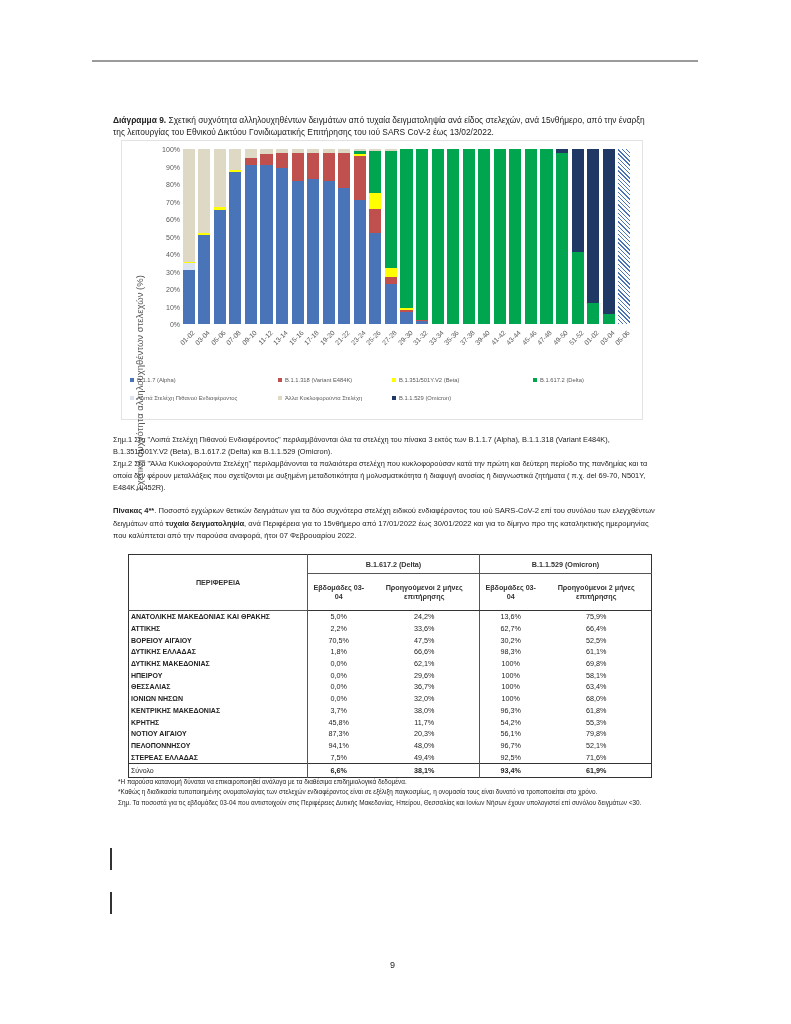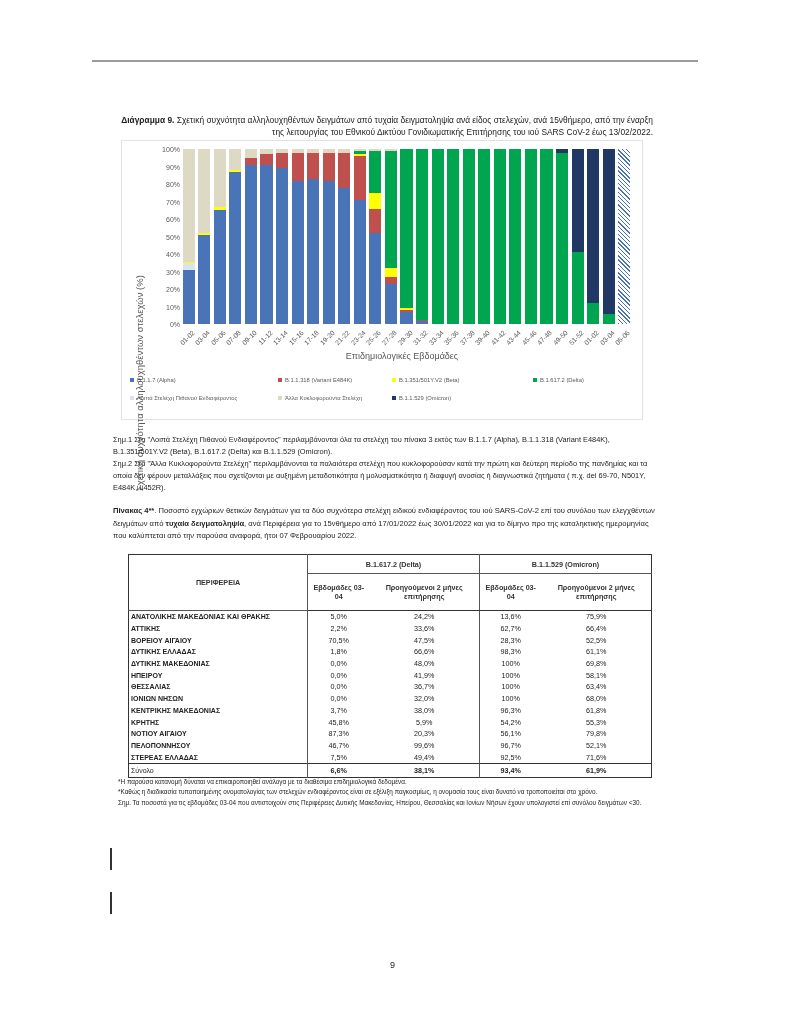--- a/index.html
+++ b/index.html
@@ -1,18 +1,18 @@
 <!DOCTYPE html>
 <html><head>
 <meta charset="utf-8">
 <style>
   html, body { margin:0; padding:0; background:#ffffff; }
   body { width:791px; height:1024px; position:relative; font-family:"Liberation Sans", sans-serif; color:#222; overflow:hidden; }
   .topline { position:absolute; left:92px; top:60px; width:606px; height:2px; background:#9a9a9a; }
-  .caption { position:absolute; left:113px; top:114px; width:540px; font-size:8.4px; line-height:12px; color:#222;text-align:right; }
+  .caption { position:absolute; left:113px; top:114px; width:540px; font-size:8.4px; line-height:12px; color:#222; }
   .caption b { font-weight:bold; }
   .chart-box { position:absolute; left:121px; top:140px; width:520px; height:278px; border:1px solid #e2e2e2; background:#fff; }
   .ylabel { position:absolute; left:-8px; top:100px; width:200px; transform:rotate(-90deg); transform-origin:0 0; font-size:9.5px; color:#595959; white-space:nowrap; }
   .ylabel-wrap { position:absolute; left:20px; top:250px; }
   .yticks { position:absolute; left:28px; top:0; width:30px; height:200px; }
   .ytick { position:absolute; right:0; font-size:7px; color:#595959; transform:translateY(-50%); }
   .plot { position:absolute; left:59px; top:8px; width:451px; height:175px; }
   .bar { position:absolute; bottom:0; width:12px; display:flex; flex-direction:column-reverse; height:100%; }
   .seg { width:100%; }
   .hatched { background: repeating-linear-gradient(45deg, #4a74b8 0 1px, #ffffff 1px 3px); }
@@ -221,21 +221,20 @@
       <div class="xtick" style="left: 359.81px; width: 20px; text-align: right;">41-42</div>
       <div class="xtick" style="left: 375.362px; width: 20px; text-align: right;">43-44</div>
       <div class="xtick" style="left: 390.914px; width: 20px; text-align: right;">45-46</div>
       <div class="xtick" style="left: 406.466px; width: 20px; text-align: right;">47-48</div>
       <div class="xtick" style="left: 422.017px; width: 20px; text-align: right;">49-50</div>
       <div class="xtick" style="left: 437.569px; width: 20px; text-align: right;">51-52</div>
       <div class="xtick" style="left: 453.121px; width: 20px; text-align: right;">01-02</div>
       <div class="xtick" style="left: 468.672px; width: 20px; text-align: right;">03-04</div>
       <div class="xtick" style="left: 484.224px; width: 20px; text-align: right;">05-06</div>
     </div>
-  <div class="xlabel">Επιδημιολογικές Εβδομάδες</div>
   <div class="legend" id="legend">
       <div class="legend-item" style="left: 0px; top: 0px;">
         <span class="swatch" style="background: rgb(74, 116, 184);"></span>
         <span>B.1.1.7 (Alpha)</span>
       </div>
       <div class="legend-item" style="left: 148px; top: 0px;">
         <span class="swatch" style="background: rgb(192, 80, 77);"></span>
         <span>B.1.1.318 (Variant E484K)</span>
       </div>
       <div class="legend-item" style="left: 262px; top: 0px;">
@@ -296,41 +295,41 @@
         <td class="region">ΑΤΤΙΚΗΣ</td>
         <td class="num bl">2,2%</td>
         <td class="num">33,6%</td>
         <td class="num bl">62,7%</td>
         <td class="num">66,4%</td>
       </tr>
       <tr>
         <td class="region">ΒΟΡΕΙΟΥ ΑΙΓΑΙΟΥ</td>
         <td class="num bl">70,5%</td>
         <td class="num">47,5%</td>
-        <td class="num bl">28,3%</td>
+        <td class="num bl">30,2%</td>
         <td class="num">52,5%</td>
       </tr>
       <tr>
         <td class="region">ΔΥΤΙΚΗΣ ΕΛΛΑΔΑΣ</td>
         <td class="num bl">1,8%</td>
         <td class="num">66,6%</td>
         <td class="num bl">98,3%</td>
         <td class="num">61,1%</td>
       </tr>
       <tr>
         <td class="region">ΔΥΤΙΚΗΣ ΜΑΚΕΔΟΝΙΑΣ</td>
         <td class="num bl">0,0%</td>
-        <td class="num">48,0%</td>
+        <td class="num">62,1%</td>
         <td class="num bl">100%</td>
         <td class="num">69,8%</td>
       </tr>
       <tr>
         <td class="region">ΗΠΕΙΡΟΥ</td>
         <td class="num bl">0,0%</td>
-        <td class="num">41,9%</td>
+        <td class="num">29,6%</td>
         <td class="num bl">100%</td>
         <td class="num">58,1%</td>
       </tr>
       <tr>
         <td class="region">ΘΕΣΣΑΛΙΑΣ</td>
         <td class="num bl">0,0%</td>
         <td class="num">36,7%</td>
         <td class="num bl">100%</td>
         <td class="num">63,4%</td>
       </tr>
@@ -344,35 +343,35 @@
       <tr>
         <td class="region">ΚΕΝΤΡΙΚΗΣ ΜΑΚΕΔΟΝΙΑΣ</td>
         <td class="num bl">3,7%</td>
         <td class="num">38,0%</td>
         <td class="num bl">96,3%</td>
         <td class="num">61,8%</td>
       </tr>
       <tr>
         <td class="region">ΚΡΗΤΗΣ</td>
         <td class="num bl">45,8%</td>
-        <td class="num">5,9%</td>
+        <td class="num">11,7%</td>
         <td class="num bl">54,2%</td>
         <td class="num">55,3%</td>
       </tr>
       <tr>
         <td class="region">ΝΟΤΙΟΥ ΑΙΓΑΙΟΥ</td>
         <td class="num bl">87,3%</td>
         <td class="num">20,3%</td>
         <td class="num bl">56,1%</td>
         <td class="num">79,8%</td>
       </tr>
       <tr>
         <td class="region">ΠΕΛΟΠΟΝΝΗΣΟΥ</td>
-        <td class="num bl">46,7%</td>
-        <td class="num">99,6%</td>
+        <td class="num bl">94,1%</td>
+        <td class="num">48,0%</td>
         <td class="num bl">96,7%</td>
         <td class="num">52,1%</td>
       </tr>
       <tr>
         <td class="region">ΣΤΕΡΕΑΣ ΕΛΛΑΔΑΣ</td>
         <td class="num bl">7,5%</td>
         <td class="num">49,4%</td>
         <td class="num bl">92,5%</td>
         <td class="num">71,6%</td>
       </tr>

